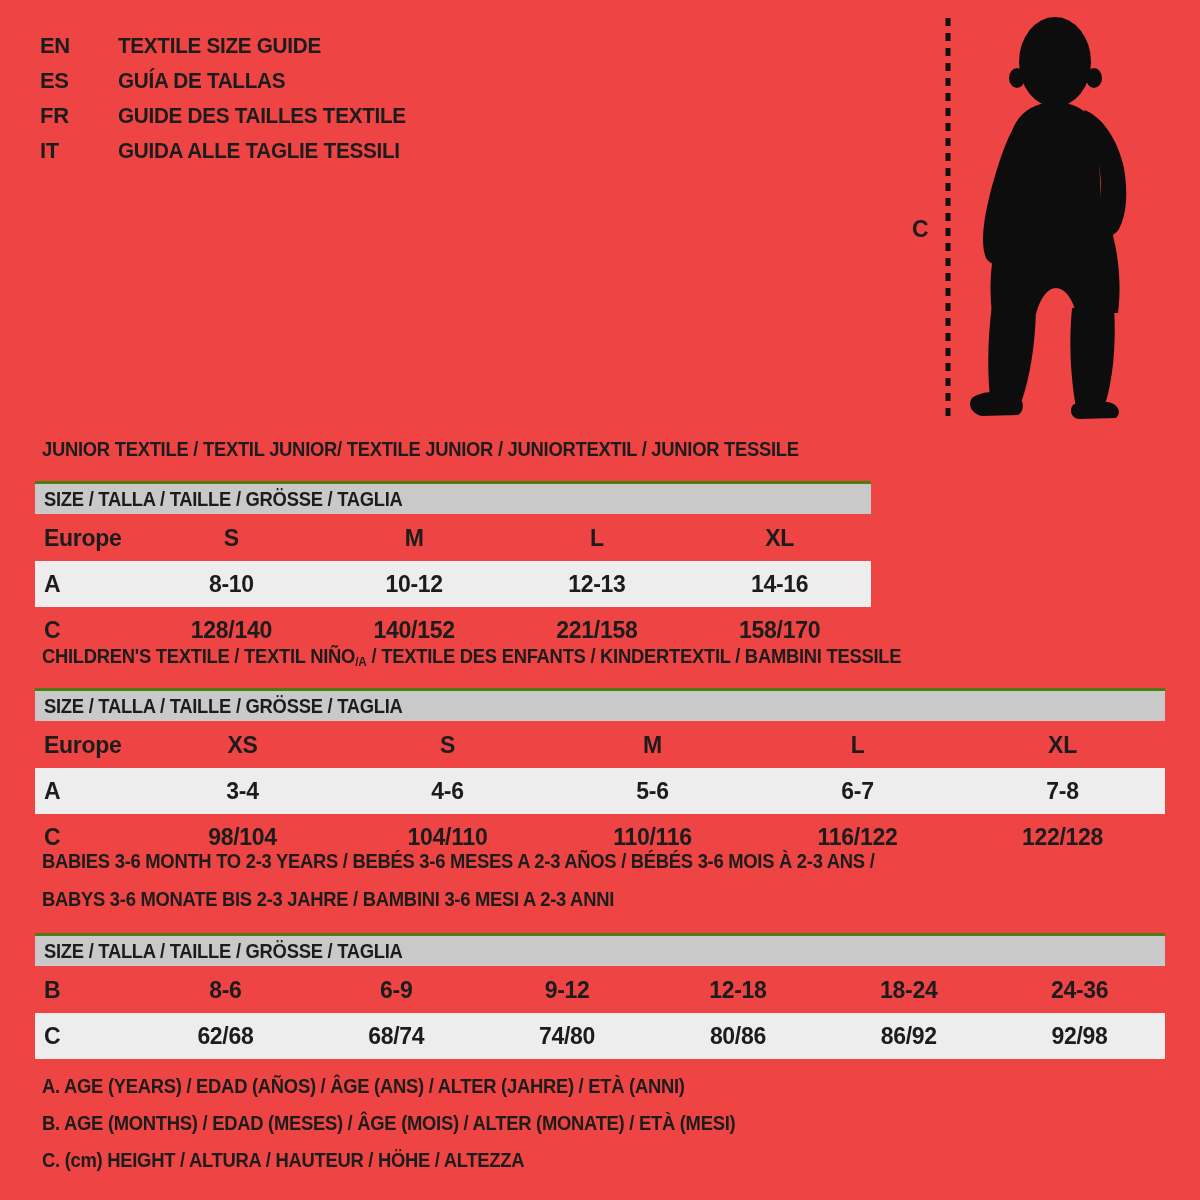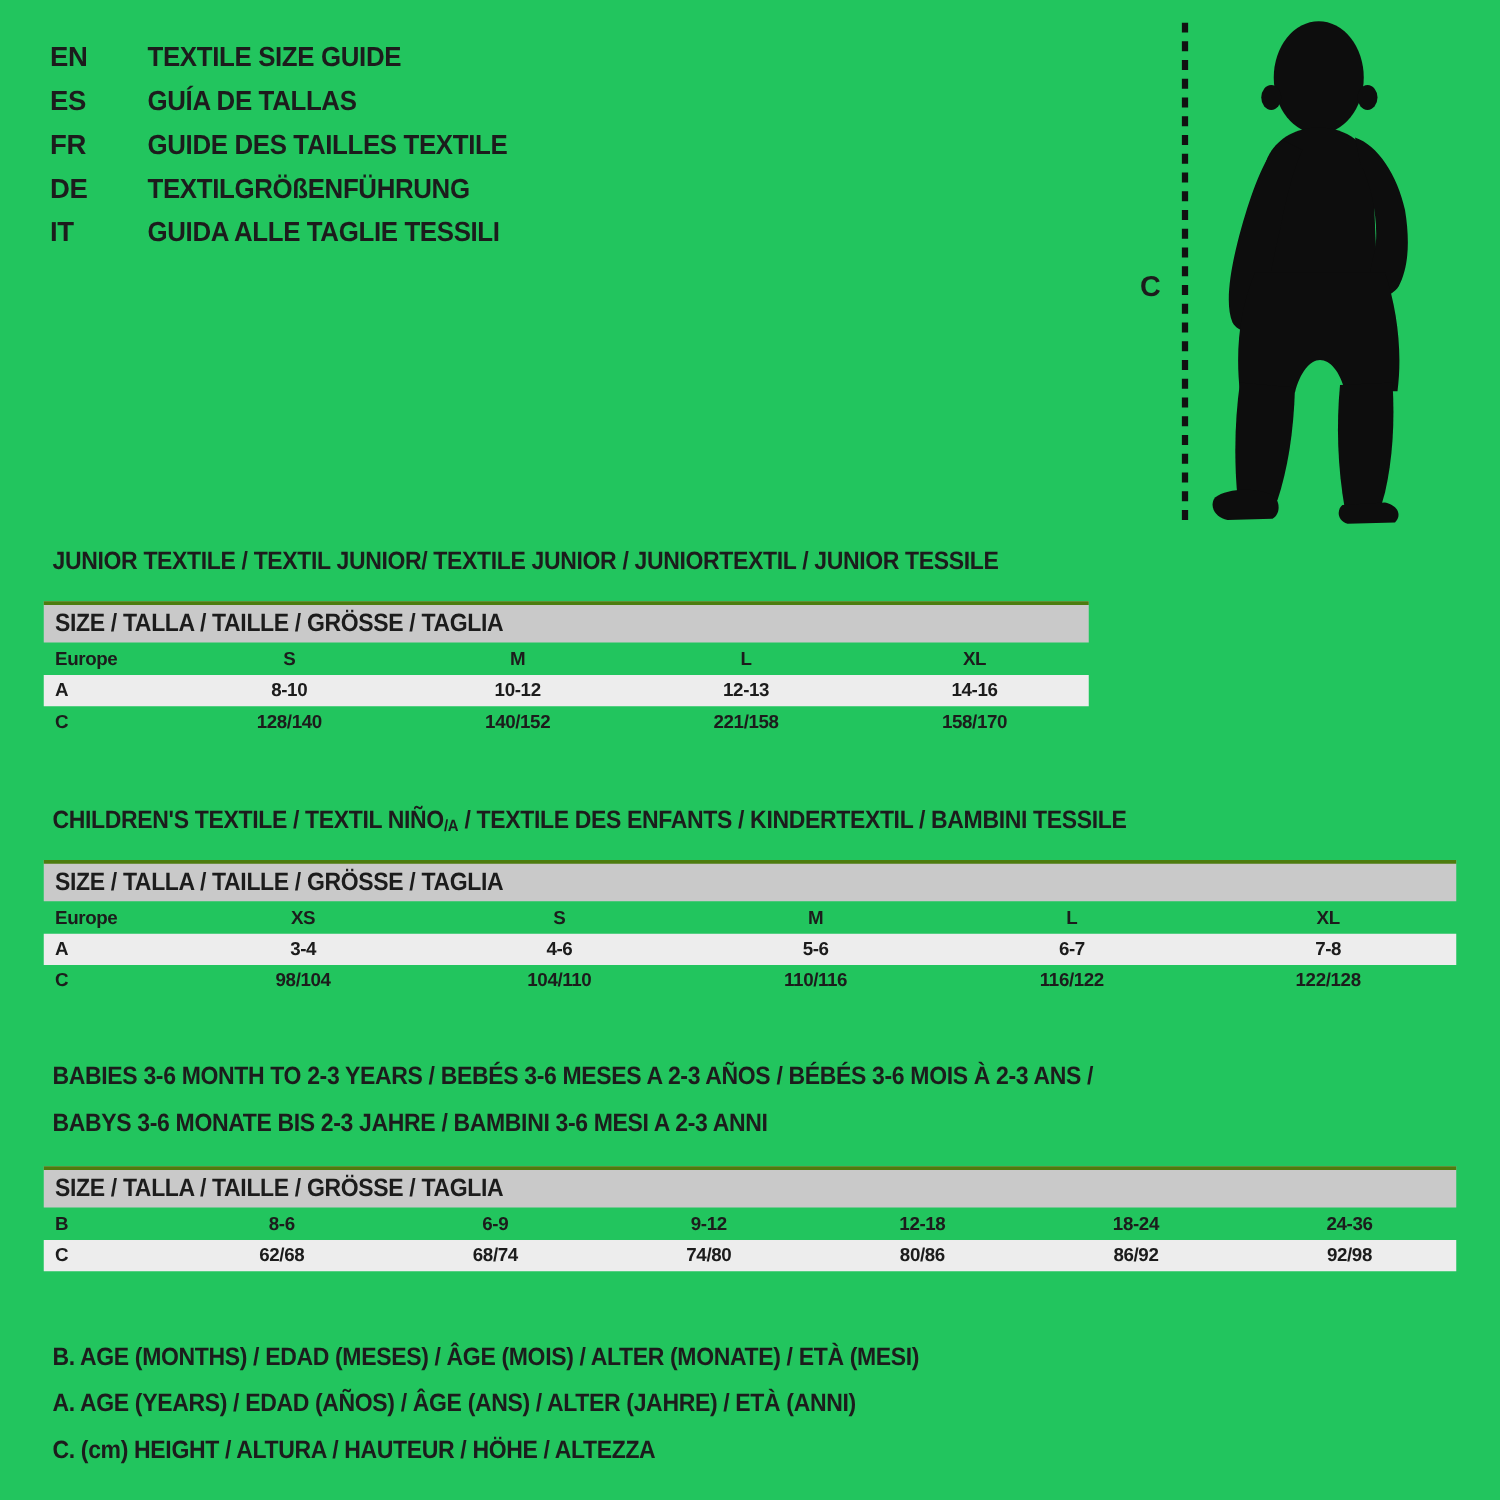--- a/index.html
+++ b/index.html
@@ -4,21 +4,21 @@
 <style>
   * { margin: 0; padding: 0; box-sizing: border-box; }
   html, body { background: #ffffff; }
   body {
     width: 1200px; height: 1200px;
     font-family: "Liberation Sans", "DejaVu Sans", sans-serif;
     color: #1c1c1c;
     position: relative;
     overflow: hidden;
   }
-  .canvas { position: absolute; inset: 0; background: #22c55e; }
+  .canvas { position: absolute; inset: 0; background: #ef4444; }
 
   
   .cond {
     font-weight: 700;
     letter-spacing: -0.3px;
     transform: scaleX(0.92);
     transform-origin: left center;
     white-space: nowrap;
   }
 
@@ -33,21 +33,21 @@
 
   
   .section-title { position: absolute; font-size: 20px; }
   .size-table { position: absolute; }
   .band {
     height: 33px; background: #c9c9c9; border-top: 3px solid #4d7c0f;
     display: flex; align-items: center; padding-left: 9px;
     font-size: 20px; margin-bottom: 1px;
   }
   .band span { font-weight: 700; letter-spacing: -0.3px; transform: scaleX(0.92); transform-origin: left center; white-space: nowrap; }
-  .t-row { display: grid; height: 25px; align-items: center; font-size: 15px; font-weight: 700; }
+  .t-row { display: grid; height: 46px; align-items: center; font-size: 23px; font-weight: 700; }
   .t-row.alt { background: #ededed; }
   .cols-4 { grid-template-columns: 105px repeat(4, 1fr); }
   .cols-5 { grid-template-columns: 105px repeat(5, 1fr); }
   .cols-6 { grid-template-columns: 105px repeat(6, 1fr); }
   .row-label { padding-left: 9px; letter-spacing: -0.3px; }
   .cell { text-align: center; letter-spacing: -0.3px; }
 
   .title-sub { font-size: 13px; vertical-align: -3px; letter-spacing: -0.2px; }
 
   
@@ -66,24 +66,20 @@
       <span class="lang-code">EN</span>
       <span class="lang-label">TEXTILE SIZE GUIDE</span>
     </div>
     <div class="lang-row">
       <span class="lang-code">ES</span>
       <span class="lang-label">GUÍA DE TALLAS</span>
     </div>
     <div class="lang-row">
       <span class="lang-code">FR</span>
       <span class="lang-label">GUIDE DES TAILLES TEXTILE</span>
-    </div>
-    <div class="lang-row">
-      <span class="lang-code">DE</span>
-      <span class="lang-label">TEXTILGRÖßENFÜHRUNG</span>
     </div>
     <div class="lang-row">
       <span class="lang-code">IT</span>
       <span class="lang-label">GUIDA ALLE TAGLIE TESSILI</span>
     </div>
   </div>
 
   <div class="measure-line">
     <svg width="8" height="398" viewBox="0 0 8 398">
       <line x1="4" y1="0" x2="4" y2="398" stroke="#111111" stroke-width="5" stroke-dasharray="8 7"></line>
@@ -192,23 +188,23 @@
       <span class="cell">68/74</span>
       <span class="cell">74/80</span>
       <span class="cell">80/86</span>
       <span class="cell">86/92</span>
       <span class="cell">92/98</span>
     </div>
   </div>
 
   <div class="legend">
     <div class="legend-line">
-        <span class="cond">B. AGE (MONTHS) / EDAD (MESES) / ÂGE (MOIS) / ALTER (MONATE) / ETÀ (MESI)</span>
+        <span class="cond">A. AGE (YEARS) / EDAD (AÑOS) / ÂGE (ANS) / ALTER (JAHRE) / ETÀ (ANNI)</span>
       </div>
     <div class="legend-line">
-        <span class="cond">A. AGE (YEARS) / EDAD (AÑOS) / ÂGE (ANS) / ALTER (JAHRE) / ETÀ (ANNI)</span>
+        <span class="cond">B. AGE (MONTHS) / EDAD (MESES) / ÂGE (MOIS) / ALTER (MONATE) / ETÀ (MESI)</span>
       </div>
     <div class="legend-line">
         <span class="cond">C. (cm) HEIGHT / ALTURA / HAUTEUR / HÖHE / ALTEZZA</span>
       </div>
   </div>
 
 </div>
 
 </body></html>

